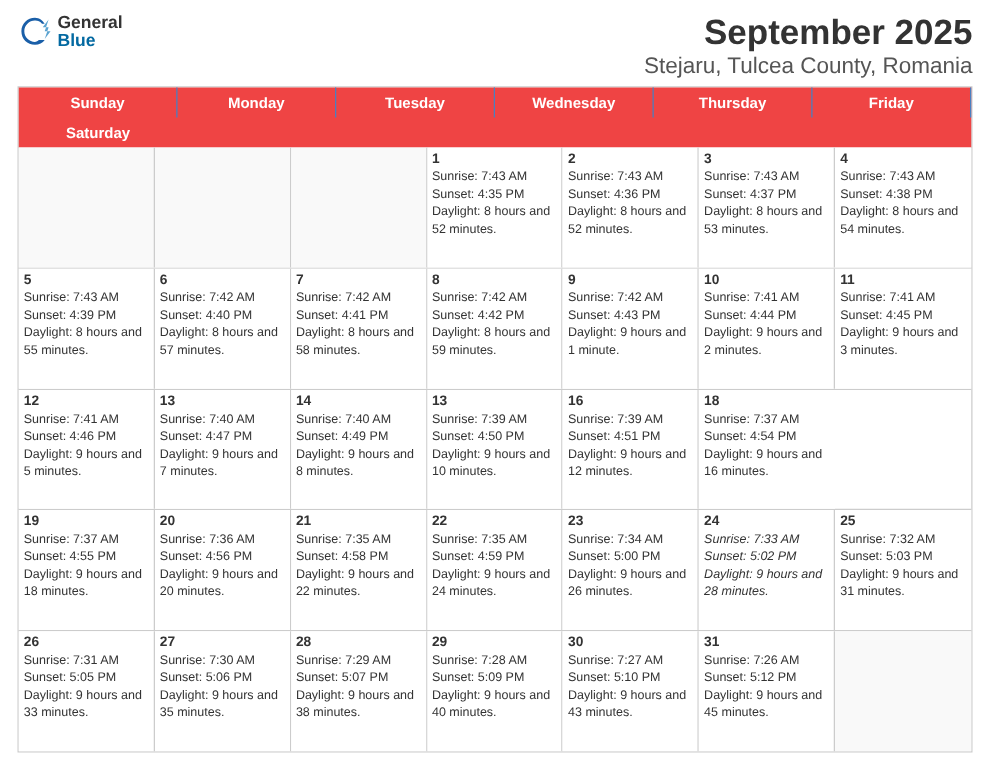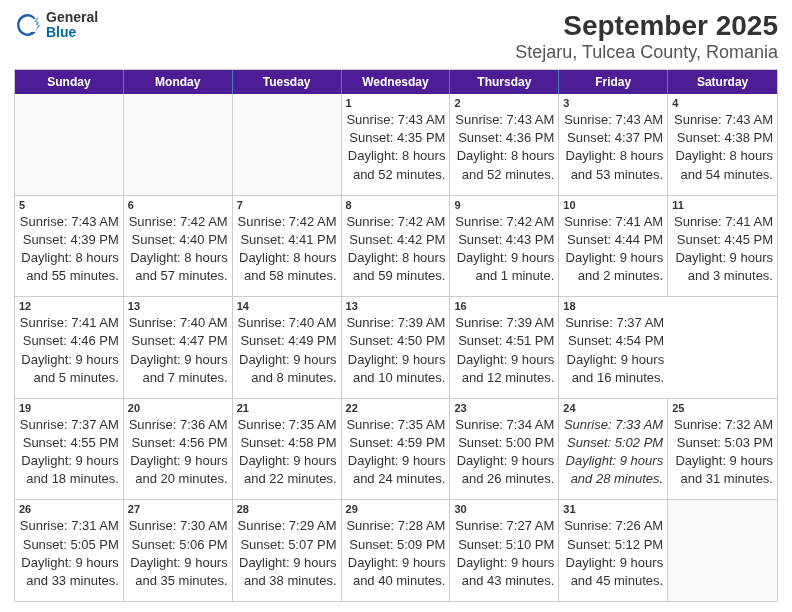--- a/index.html
+++ b/index.html
@@ -61,22 +61,22 @@
       color: #555;
     }
     .calendar {
       flex: 1;
       display: flex;
       flex-direction: column;
       border: 1px solid #ccc;
     }
     .cal-header {
       display: grid;
-      grid-template-columns: repeat(7, 1fr);
-      background: #4c1d95;
+      grid-template-columns: repeat(6, 1fr);
+      background: #ef4444;
     }
     .cal-header-cell {
       color: #fff;
       font-size: 12px;
       font-weight: bold;
       text-align: center;
       padding: 5px 2px;
       border-right: 1px solid #4a7fc0;
     }
     .cal-header-cell:last-child {
@@ -111,24 +111,23 @@
     .cal-cell.empty {
       background: #f9f9f9;
     }
     .day-num {
       font-size: 11px;
       font-weight: bold;
       color: #333;
       margin-bottom: 2px;
     }
     .cell-text {
-      font-size: 13px;
+      font-size: 10px;
       color: #333;
       line-height: 1.4;
-      text-align: right;
     }
   </style>
 </head>
 <body>
 
 <div class="page">
   <div class="header">
     <div class="logo">
       <svg class="logo-icon" viewBox="0 0 36 36">
         <path d="M18 4 C10 4 4 10 4 18 C4 26 10 32 18 32 C22 32 26 30 28 27 L22 27 C20 28.5 19 29 18 29 C12 29 7 24 7 18 C7 12 12 7 18 7 C21 7 23.5 8.2 25.2 10.2 L28 10.2 C26 7 22.5 4 18 4 Z" fill="#1a5fa8"></path>

